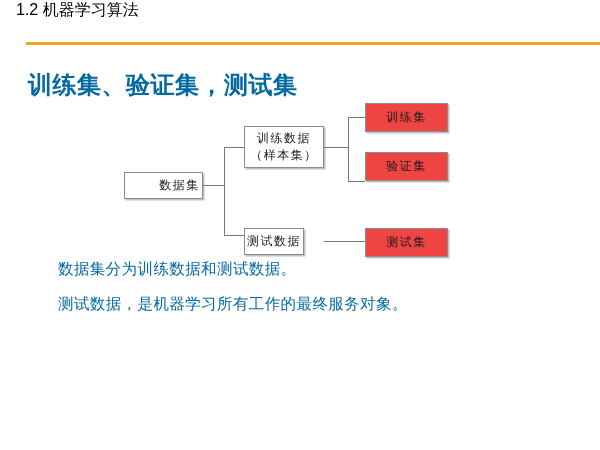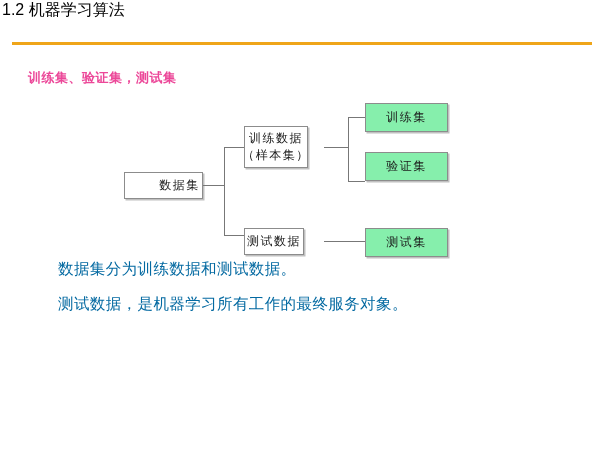--- a/index.html
+++ b/index.html
@@ -11,42 +11,42 @@
     height: 450px;
     background: #ffffff;
     font-family: "Liberation Sans", "DejaVu Sans", sans-serif;
     overflow: hidden;
     position: relative;
   }
 
   
   #slide-header {
     position: absolute;
-    left: 2px;
+    left: 16px;
     top: 0;
     width: 516px;
     height: 46px;
   }
   #title-rule {
     position: absolute;
     left: 10px;
     top: 42px;
     width: 580px;
     height: 3px;
     background: #efa519;
   }
 
   
   #section-subtitle {
     position: absolute;
     left: 28px;
     top: 69px;
-    font-size: 13px;
+    font-size: 24px;
     font-weight: bold;
-    color: #ec4899;
+    color: #0369a1;
     letter-spacing: 0.5px;
     white-space: nowrap;
   }
 
   
   #diagram {
     position: absolute;
     left: 0;
     top: 95px;
     width: 600px;
@@ -62,21 +62,21 @@
     flex-direction: column;
     align-items: center;
     justify-content: center;
     font-size: 12px;
     color: #1a1a1a;
     letter-spacing: 1.5px;
     line-height: 1.45;
     white-space: nowrap;
   }
   .node.leaf {
-    background: #86efac;
+    background: #ef4444;
   }
   .connector {
     position: absolute;
     background: #777777;
   }
   .connector.h { height: 1px; }
   .connector.v { width: 1px; }
 
   
   #body-copy {
@@ -117,21 +117,21 @@
   </div>
 
   <div class="connector h" style="left:203px; top:90px; width:22px;"></div>
 
   <div class="connector v" style="left:224px; top:52px; height:88px;"></div>
 
   <div class="connector h" style="left:224px; top:52px; width:20px;"></div>
 
   <div class="connector h" style="left:224px; top:140px; width:20px;"></div>
 
-  <div class="node" style="left:244px; top:31px; width:64px; height:42px;align-items:center;">
+  <div class="node" style="left:244px; top:31px; width:80px; height:42px;align-items:center;">
     <span>训练数据</span>
     <span>（样本集）</span>
   </div>
 
   <div class="connector h" style="left:324px; top:52px; width:24px;"></div>
   <div class="connector v" style="left:348px; top:22px; height:65px;"></div>
   <div class="connector h" style="left:348px; top:22px; width:17px;"></div>
   <div class="connector h" style="left:348px; top:86px; width:17px;"></div>
 
   <div class="node leaf" style="left:365px; top:8px; width:83px; height:29px;">

